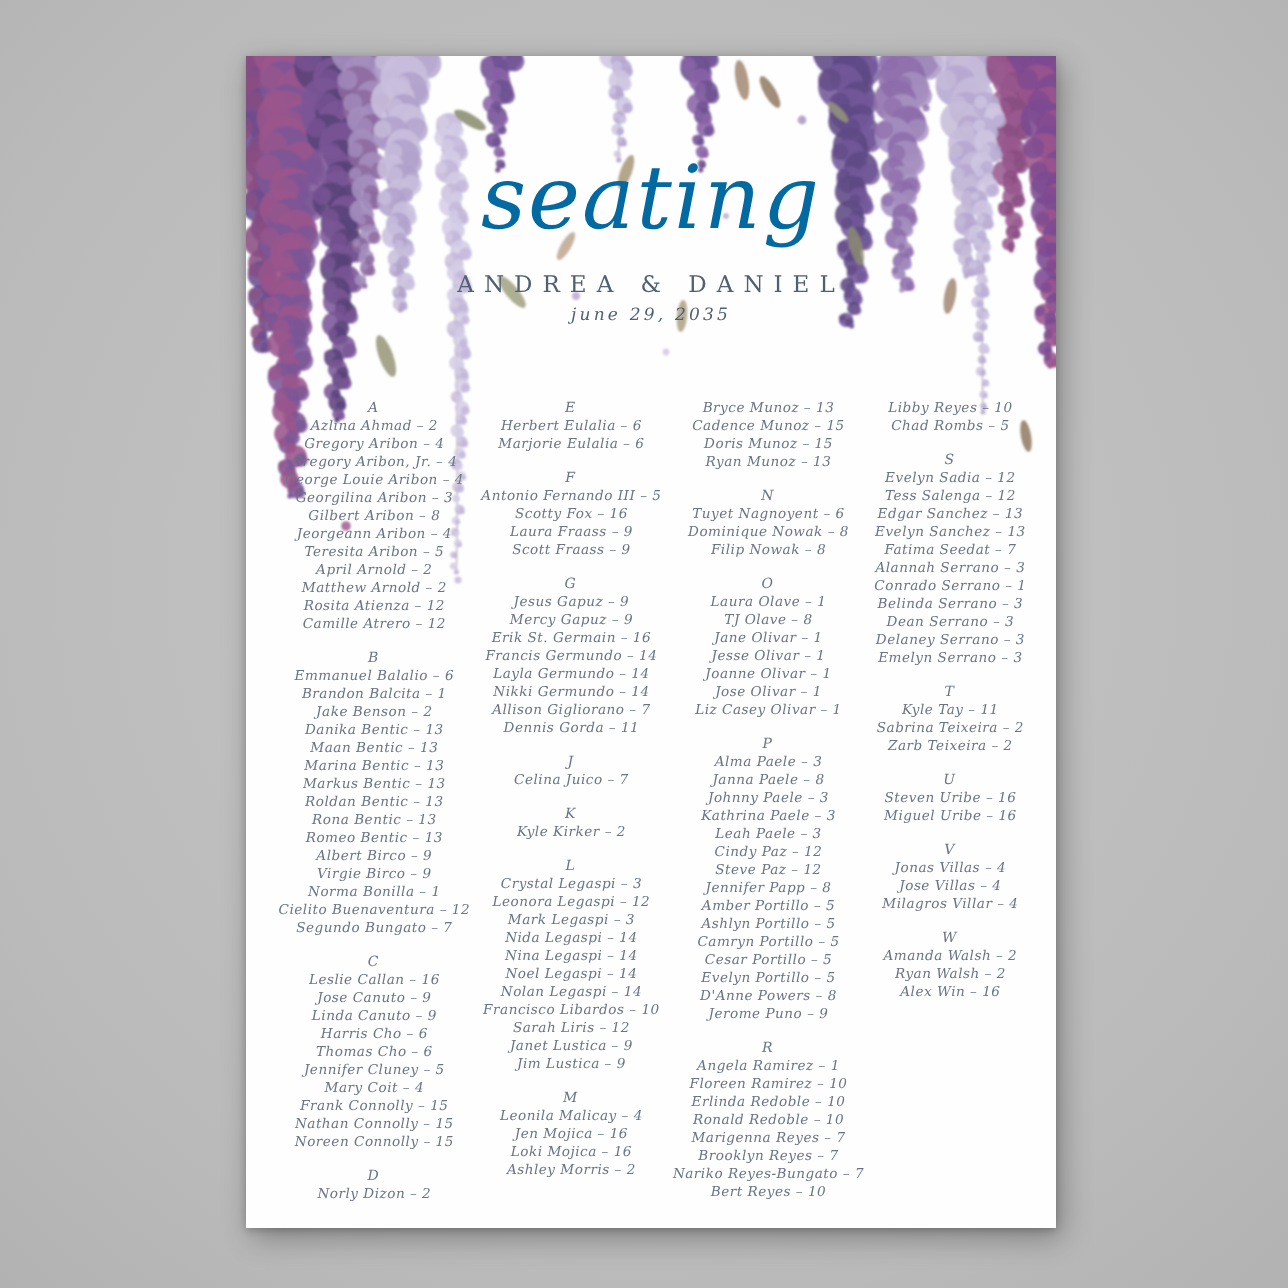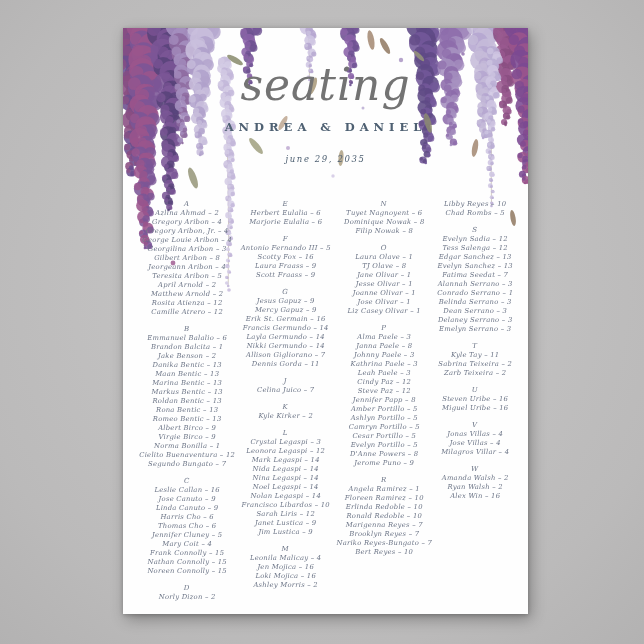--- a/index.html
+++ b/index.html
@@ -9,25 +9,25 @@
     font-family:"DejaVu Serif", serif;
   }
   .poster{
     position:absolute;left:123px;top:28px;width:405px;height:586px;
     background:#fefefe;
     box-shadow:3px 5px 14px rgba(0,0,0,.30), 0 1px 4px rgba(0,0,0,.22);
   }
   .flowers{position:absolute;top:0;left:0;width:405px;height:300px;pointer-events:none;}
   .header{position:absolute;top:0;left:0;right:0;text-align:center;z-index:2;}
   .script-title{
-    margin-top:34px;font-size:44px;font-style:italic;font-weight:normal;
-    color:#737373;letter-spacing:1px;line-height:46px;
+    margin-top:49px;font-size:44px;font-style:italic;font-weight:normal;
+    color:#0369a1;letter-spacing:1px;line-height:46px;
   }
-  .couple{margin-top:12px;font-size:11.5px;letter-spacing:5px;color:#4e6072;font-weight:bold;}
-  .date{margin-top:20px;font-size:8.5px;font-style:italic;letter-spacing:1.6px;color:#4e6072;}
+  .couple{margin-top:12px;font-size:11.5px;letter-spacing:5px;color:#4e6072;}
+  .date{margin-top:4px;font-size:8.5px;font-style:italic;letter-spacing:1.6px;color:#4e6072;}
   .columns{
     position:absolute;left:13px;right:13px;top:172px;bottom:6px;
     display:flex;justify-content:space-between;z-index:2;
   }
   .col{font-style:italic;text-align:center;color:#6b7486;}
   .col-1{width:27%;} .col-2{width:25%;} .col-3{width:27%;} .col-4{width:21%;font-style:italic;}
   .section{margin-top:8px;}
   .section:first-child{margin-top:0;}
   .letter{font-size:7px;line-height:9px;letter-spacing:1.2px;}
   .entry{font-size:6.8px;line-height:9px;letter-spacing:.25px;white-space:normal;}
@@ -1093,39 +1093,45 @@
           <div class="entry">Celina Juico – 7</div>
         </div>
         <div class="section">
           <div class="letter">K</div>
           <div class="entry">Kyle Kirker – 2</div>
         </div>
         <div class="section">
           <div class="letter">L</div>
           <div class="entry">Crystal Legaspi – 3</div>
           <div class="entry">Leonora Legaspi – 12</div>
-          <div class="entry">Mark Legaspi – 14</div>
+          <div class="entry">Mark Legaspi – 3</div>
           <div class="entry">Nida Legaspi – 14</div>
           <div class="entry">Nina Legaspi – 14</div>
           <div class="entry">Noel Legaspi – 14</div>
           <div class="entry">Nolan Legaspi – 14</div>
           <div class="entry">Francisco Libardos – 10</div>
           <div class="entry">Sarah Liris – 12</div>
           <div class="entry">Janet Lustica – 9</div>
           <div class="entry">Jim Lustica – 9</div>
         </div>
         <div class="section">
           <div class="letter">M</div>
           <div class="entry">Leonila Malicay – 4</div>
           <div class="entry">Jen Mojica – 16</div>
           <div class="entry">Loki Mojica – 16</div>
           <div class="entry">Ashley Morris – 2</div>
         </div>
       </div>
       <div class="col col-3">
+        <div class="section">
+          <div class="entry">Bryce Munoz – 13</div>
+          <div class="entry">Cadence Munoz – 15</div>
+          <div class="entry">Doris Munoz – 15</div>
+          <div class="entry">Ryan Munoz – 13</div>
+        </div>
         <div class="section">
           <div class="letter">N</div>
           <div class="entry">Tuyet Nagnoyent – 6</div>
           <div class="entry">Dominique Nowak – 8</div>
           <div class="entry">Filip Nowak – 8</div>
         </div>
         <div class="section">
           <div class="letter">O</div>
           <div class="entry">Laura Olave – 1</div>
           <div class="entry">TJ Olave – 8</div>

